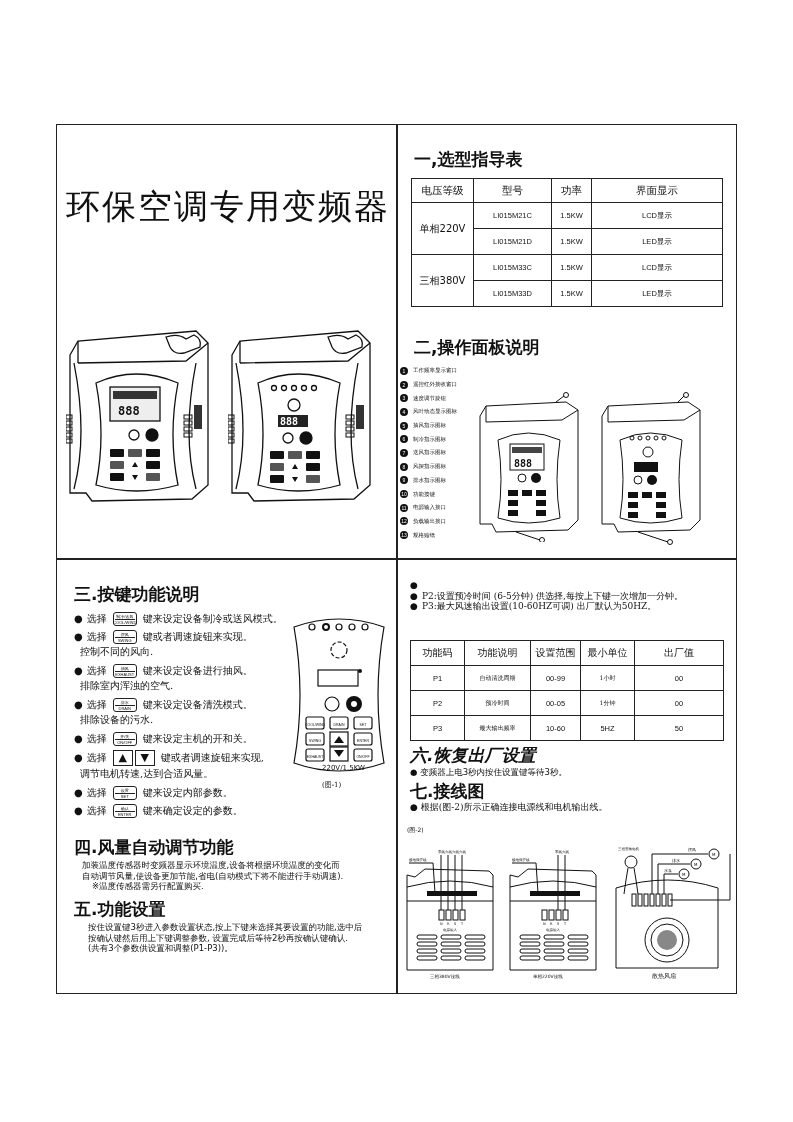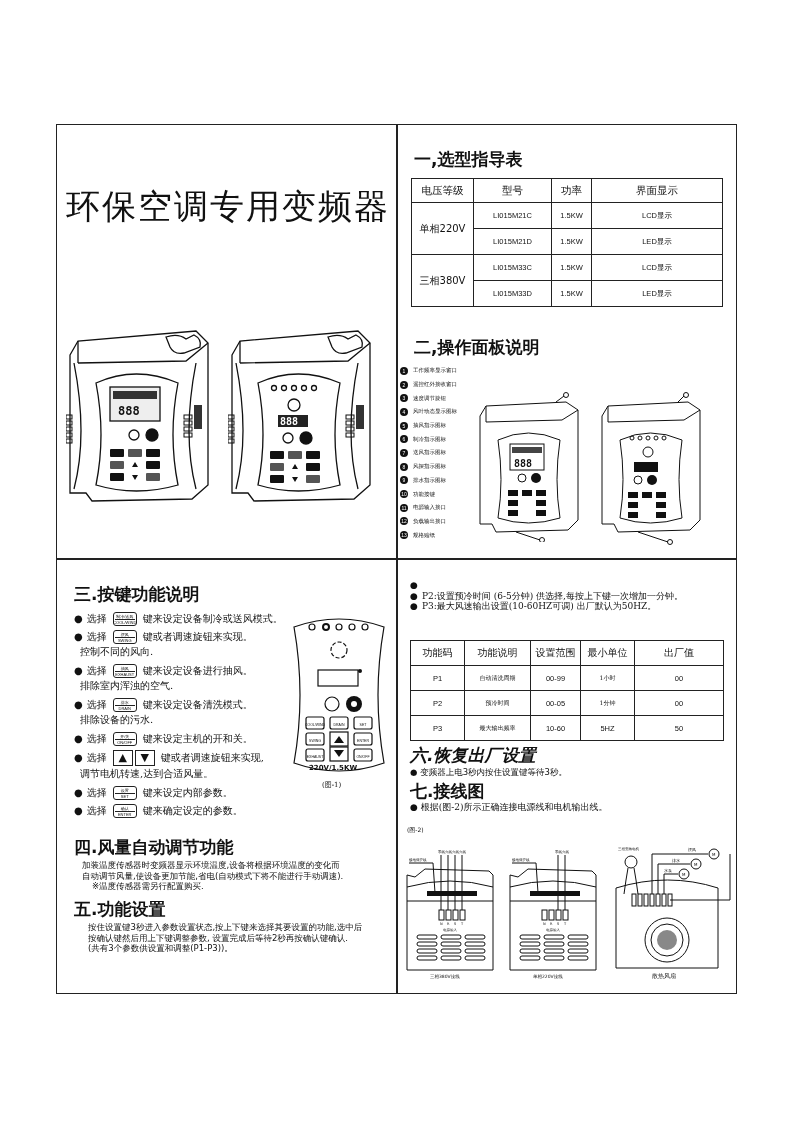--- a/index.html
+++ b/index.html
@@ -402,21 +402,21 @@
   <g font-size="3.5" font-family="Liberation Sans, sans-serif" fill="#111" text-anchor="middle">
     <text x="31" y="111">COOL/WIND</text>
     <text x="55" y="111">DRAIN</text>
     <text x="79" y="111">SET</text>
     <text x="31" y="127">SWING</text>
     <text x="79" y="127">ENTER</text>
     <text x="31" y="143">EXHAUST</text>
     <text x="79" y="143">ON/OFF</text>
   </g>
 </svg>
-<div class="small-text" style="left:309px; top:764px; font-size:7px; font-weight:bold;">220V/1.5KW</div>
+<div class="small-text" style="left:322px; top:764px; font-size:7px; font-weight:normal;">220V/1.5KW</div>
 <div class="small-text" style="left:322px; top:780px; font-size:7px; font-family:'DejaVu Serif', serif;">(图-1)</div>
 
 <div class="section-h h-lg" style="left:74px; top:836px;">四.风量自动调节功能</div>
 <div class="para" style="left:82px; top:860px; width:310px;">
   <div>加装温度传感器时变频器显示环境温度,设备将根据环境温度的变化而</div>
   <div>自动调节风量,使设备更加节能,省电(自动模式下将不能进行手动调速).</div>
   <div style="padding-left:10px">※温度传感器需另行配置购买.</div>
 </div>
 
 <div class="section-h h-lg" style="left:74px; top:898px;">五.功能设置</div>

